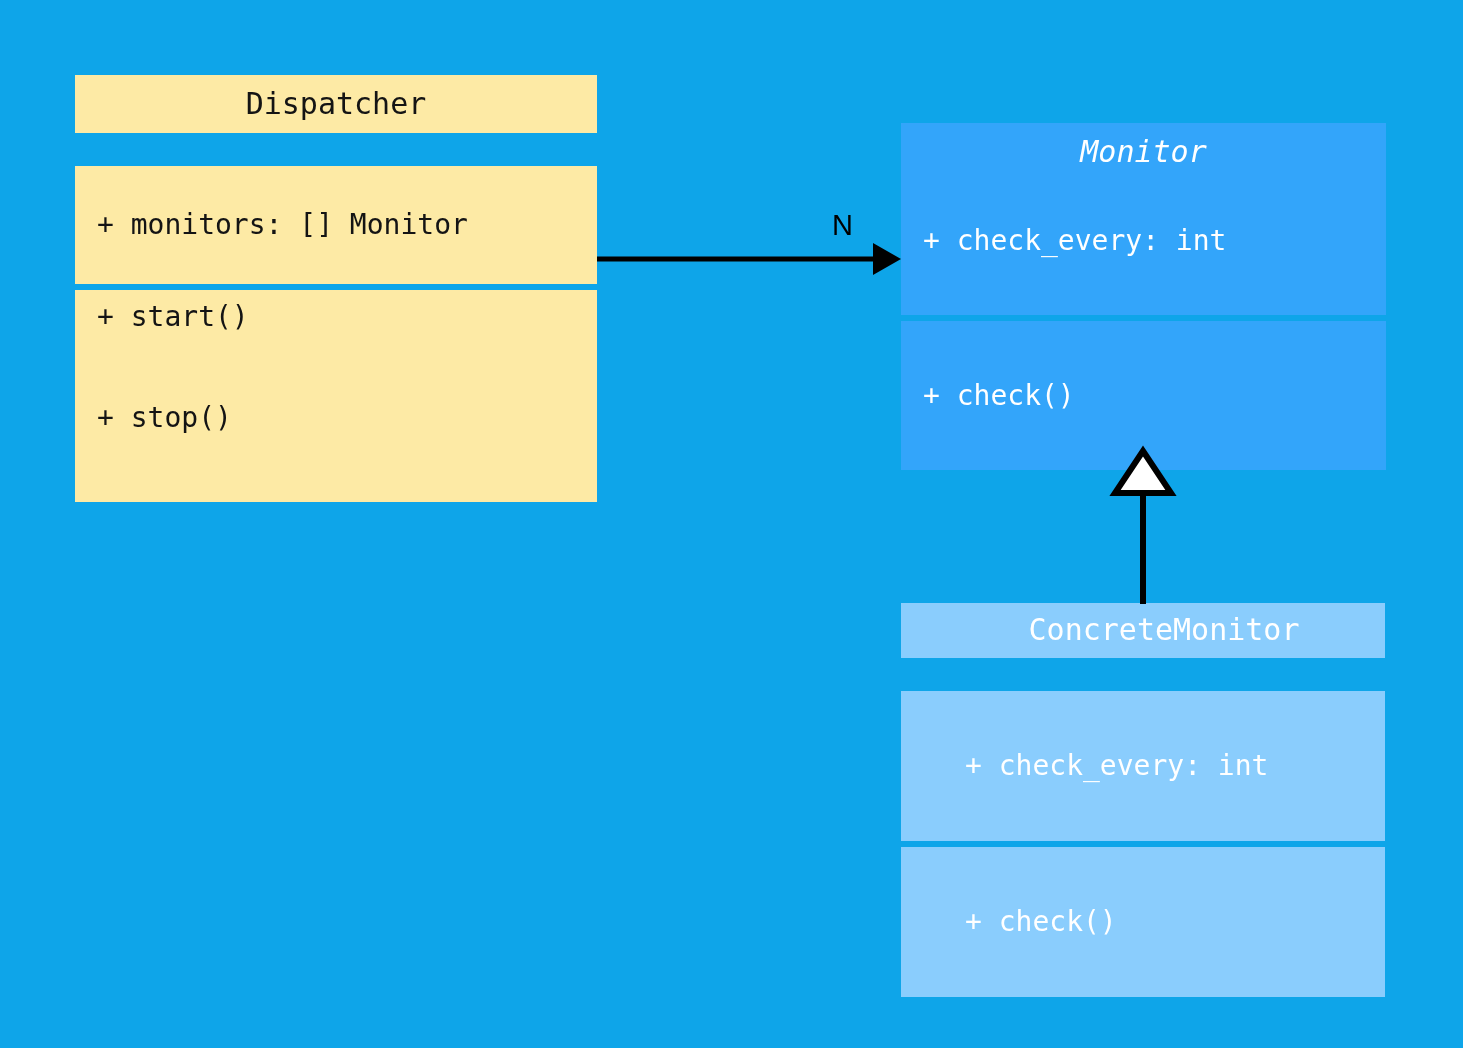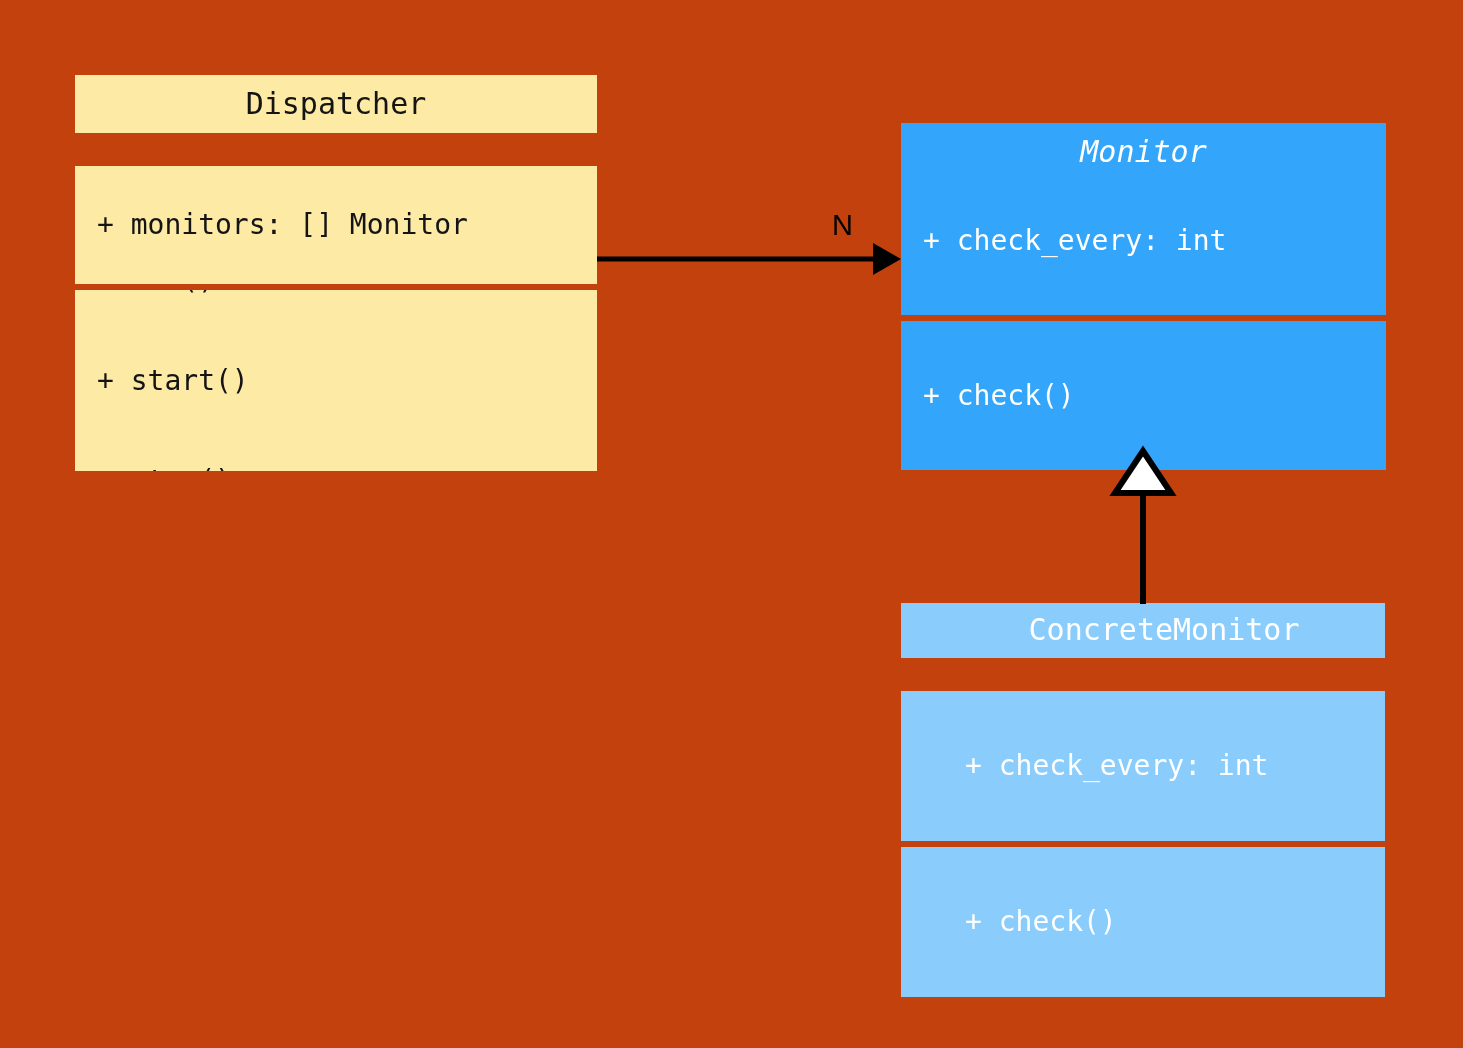--- a/index.html
+++ b/index.html
@@ -5,21 +5,21 @@
 <style>
   html, body {
     margin: 0;
     padding: 0;
     background: #ffffff;
   }
   #canvas {
     position: relative;
     width: 1463px;
     height: 1048px;
-    background: #c2410c;
+    background: #0ea5e9;
     overflow: hidden;
     font-family: "DejaVu Sans Mono", "Liberation Mono", monospace;
   }
 
   
   .uml-class {
     position: absolute;
     box-sizing: border-box;
   }
   .compartment {
@@ -98,21 +98,21 @@
     <div class="compartment title-comp" style="left:0px; top:0px; width:522px; height:58px;">
       <div class="class-title">Dispatcher</div>
     </div>
 
     <div class="compartment body-comp" style="left:0px; top:64px; width:522px; height:118px;">
       <div class="member-list">
         <div class="member-line">+ monitors: [] Monitor</div>
       </div>
     </div>
 
-    <div class="compartment body-comp" style="left:0px; top:188px; width:522px; height:181px;">
+    <div class="compartment body-comp" style="left:0px; top:188px; width:522px; height:212px;justify-content:flex-end;">
       <div class="member-list">
         <div class="member-line">+ run()</div>
         <div class="member-line">+ start()</div>
         <div class="member-line">+ stop()</div>
       </div>
     </div>
   </div>
 
   <div class="uml-class cls-monitor" style="left:901px; top:75px; width:485px; height:368px;">
 

